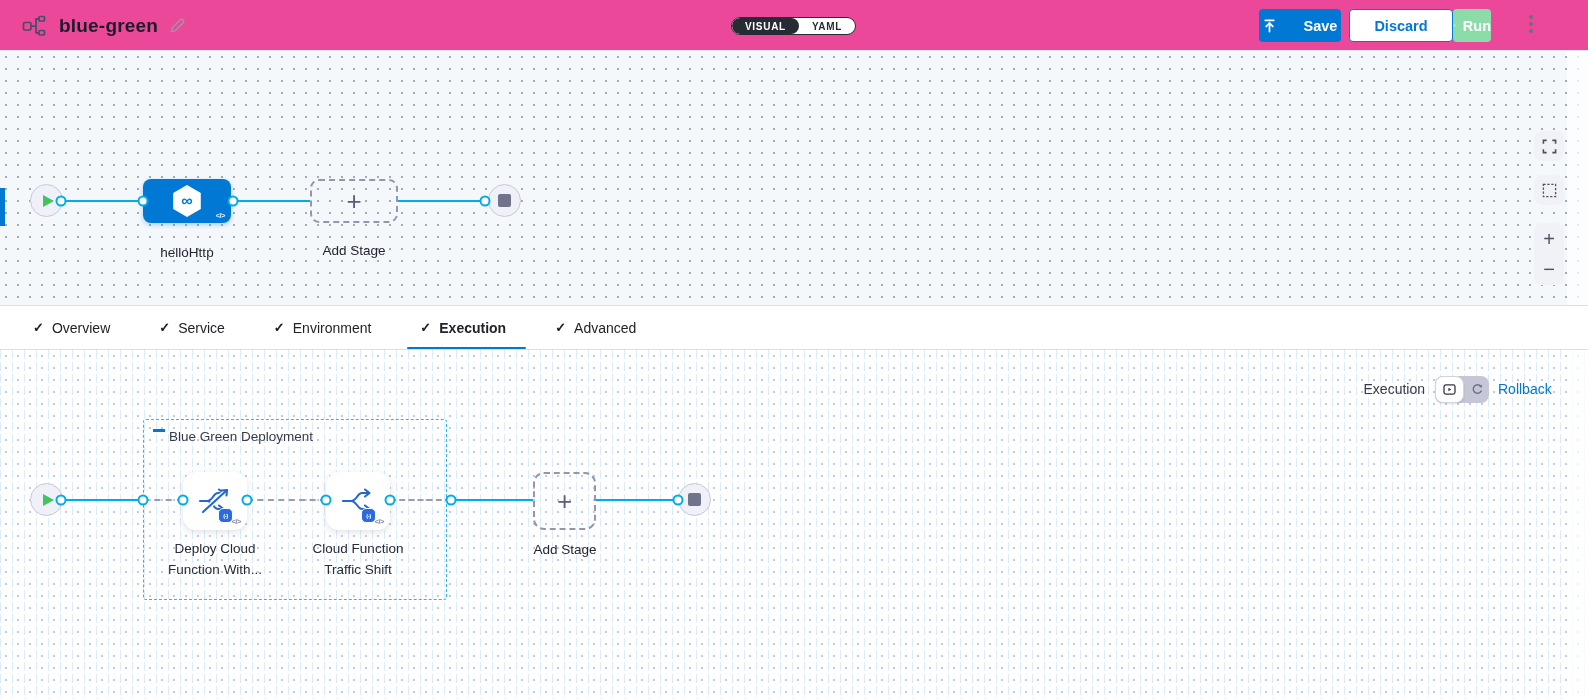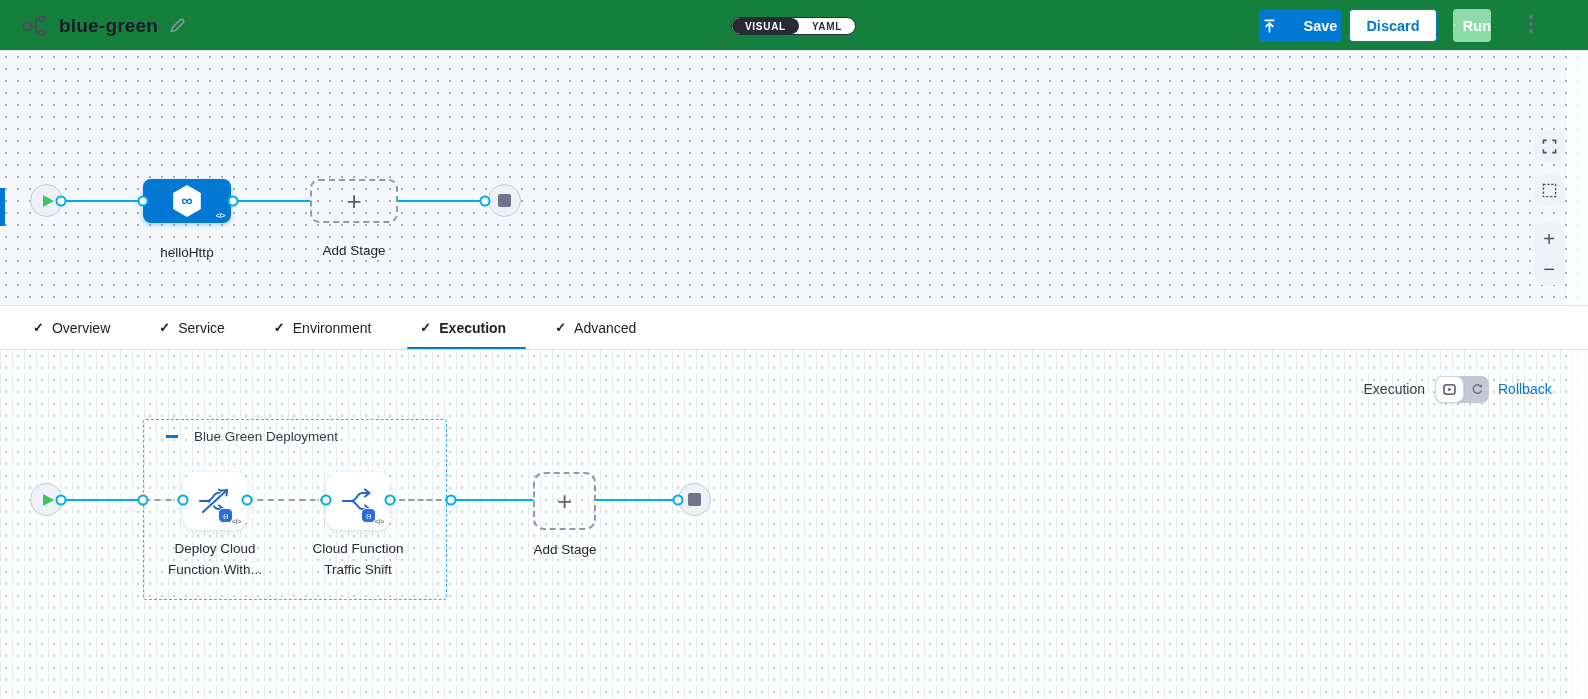--- a/index.html
+++ b/index.html
@@ -1,41 +1,41 @@
 <!DOCTYPE html>
 <html><head>
 <meta charset="utf-8">
 <style>
   * { margin:0; padding:0; box-sizing:border-box; }
   html,body { width:1588px; height:699px; }
   body { font-family:"Liberation Sans", sans-serif; background:#fff; overflow:hidden; }
   .app { position:relative; width:1588px; height:699px; background:#fff; }
 
   
-  .header { position:absolute; top:0; left:0; width:1588px; height:51px; background:#15803d;
+  .header { position:absolute; top:0; left:0; width:1588px; height:51px; background:#ec4899;
             border-bottom:1px solid #e6e7ee; z-index:10; }
   .hdr-left { position:absolute; left:22px; top:0; height:51px; display:flex; align-items:center; gap:11px; }
   .title { font-size:19px; font-weight:bold; color:#1b1b28; letter-spacing:.2px; }
   .icon-btn { display:flex; align-items:center; justify-content:center; cursor:pointer; background:none; border:none; }
 
   .view-toggle { position:absolute; left:731px; top:17px; height:18px; display:flex; align-items:stretch;
                  border:1.5px solid #272b33; border-radius:10px; background:#fff; overflow:hidden; }
   .view-seg { display:flex; align-items:center; padding:0 13px; font-size:10px; font-weight:bold;
               letter-spacing:.7px; color:#272b33; cursor:pointer; }
   .view-seg.active { background:#272b33; color:#fff; border-radius:10px; }
 
   .unsaved-pill { position:absolute; left:1083px; top:10px; height:31px; padding:0 15px;
                   background:#f5f5fa; border-radius:6px; display:flex; align-items:center; gap:8px; }
   .unsaved-dot { width:9px; height:9px; border-radius:50%; background:#ff7020; }
   .unsaved-text { font-size:13.5px; font-weight:bold; color:#ff7020; }
 
   .btn { position:absolute; top:9px; height:33px; border-radius:4px; display:flex; align-items:center;
          justify-content:center; gap:7px; font-size:14.5px; font-weight:bold; cursor:pointer; border:none; }
   .btn-save { left:1259px; width:82px; background:#0278d5; color:#fff;gap:28px; }
-  .btn-discard { left:1349px; width:88px; background:#fff; color:#0278d5; border:1px solid #0278d5; }
+  .btn-discard { left:1349px; width:104px; background:#fff; color:#0278d5; border:1px solid #0278d5; }
   .btn-run { left:1453px; width:38px; background:#8cdcaa; color:#fff; }
   .kebab { position:absolute; left:1529px; top:15px; display:flex; flex-direction:column; gap:3px; cursor:pointer; }
   .kebab i { width:4px; height:4px; border-radius:50%; background:#6c6e84; }
 
   
   .canvas-top { position:absolute; top:51px; left:0; width:1588px; height:254px;
     background-color:#f4f8fb;
     background-image:radial-gradient(circle, #a4abb6 1px, transparent 1.35px);
     background-size:12px 12px; }
   .canvas-bottom { position:absolute; top:350px; left:0; width:1588px; height:349px;
@@ -104,21 +104,21 @@
                  border-radius:8px; cursor:pointer; }
   .mode-seg-on { position:absolute; left:0; top:0; width:29px; height:27px; background:#fff;
                  border:1px solid #d4d4e0; border-radius:8px; display:flex; align-items:center;
                  justify-content:center; box-shadow:0 1px 2px rgba(0,0,0,.12); }
   .mode-seg-off { position:absolute; left:31px; top:0; width:23px; height:27px; display:flex;
                   align-items:center; justify-content:center; }
   .rollback-link { position:absolute; left:1498px; top:6px; font-size:14px; color:#0278d5; cursor:pointer; }
 
   .group-box { position:absolute; left:143px; top:69px; width:304px; height:181px;
                border:1.5px dashed #29b8e8; border-radius:3px; z-index:2; }
-  .group-label { position:absolute; left:22px; top:9px; display:flex; align-items:center; gap:16px; }
+  .group-label { position:absolute; left:9px; top:9px; display:flex; align-items:flex-start; gap:4px; }
   .group-dash { width:12px; height:2.5px; background:#0278d5; }
   .group-text { font-size:13.5px; color:#383946; white-space:nowrap; }
 
   .step-card { position:absolute; top:122px; width:64px; height:58px; background:#fff; border-radius:13px;
                box-shadow:0 2px 7px rgba(40,41,61,.14); display:flex; align-items:center;
                justify-content:center; z-index:3; cursor:pointer; }
   .fn-badge { position:absolute; left:35px; top:36px; width:15px; height:15px; border-radius:5px;
               background:#2b6be0; border:1.5px solid #fff; color:#fff; font-size:6px; font-weight:bold;
               display:flex; align-items:center; justify-content:center; letter-spacing:-.5px; }
   .step-label { position:absolute; transform:translateX(-50%); text-align:center; font-size:13.5px;

